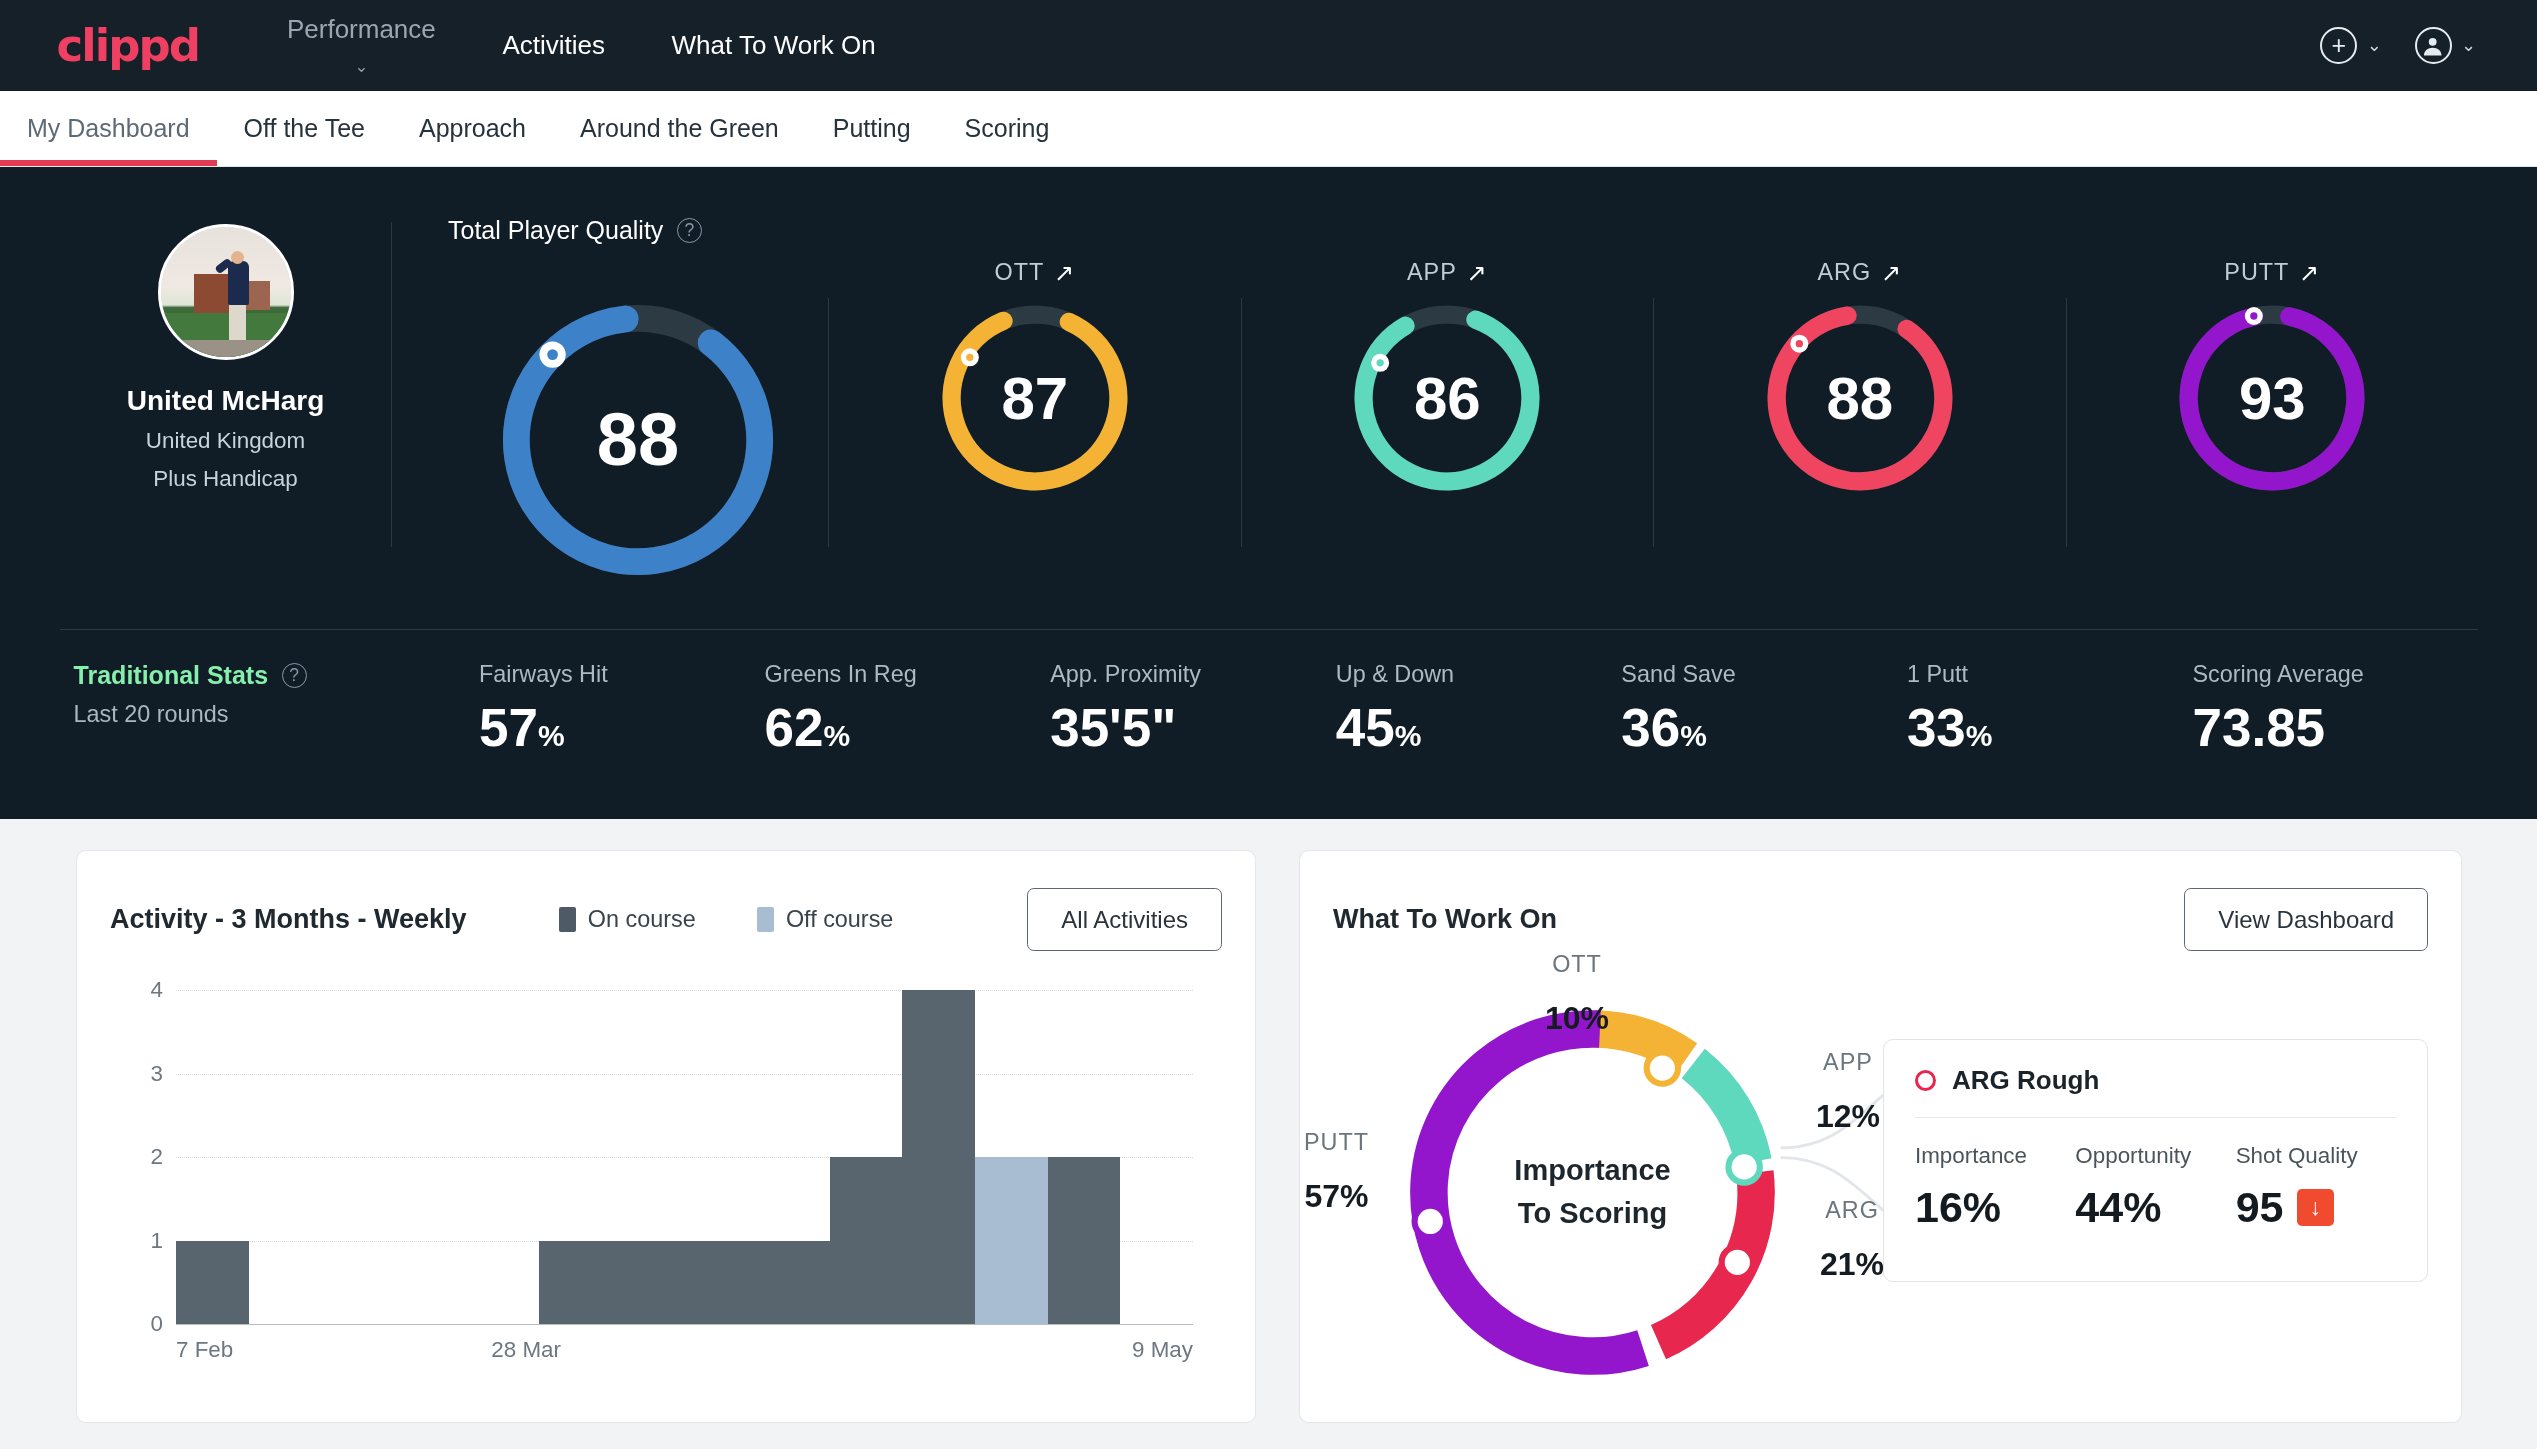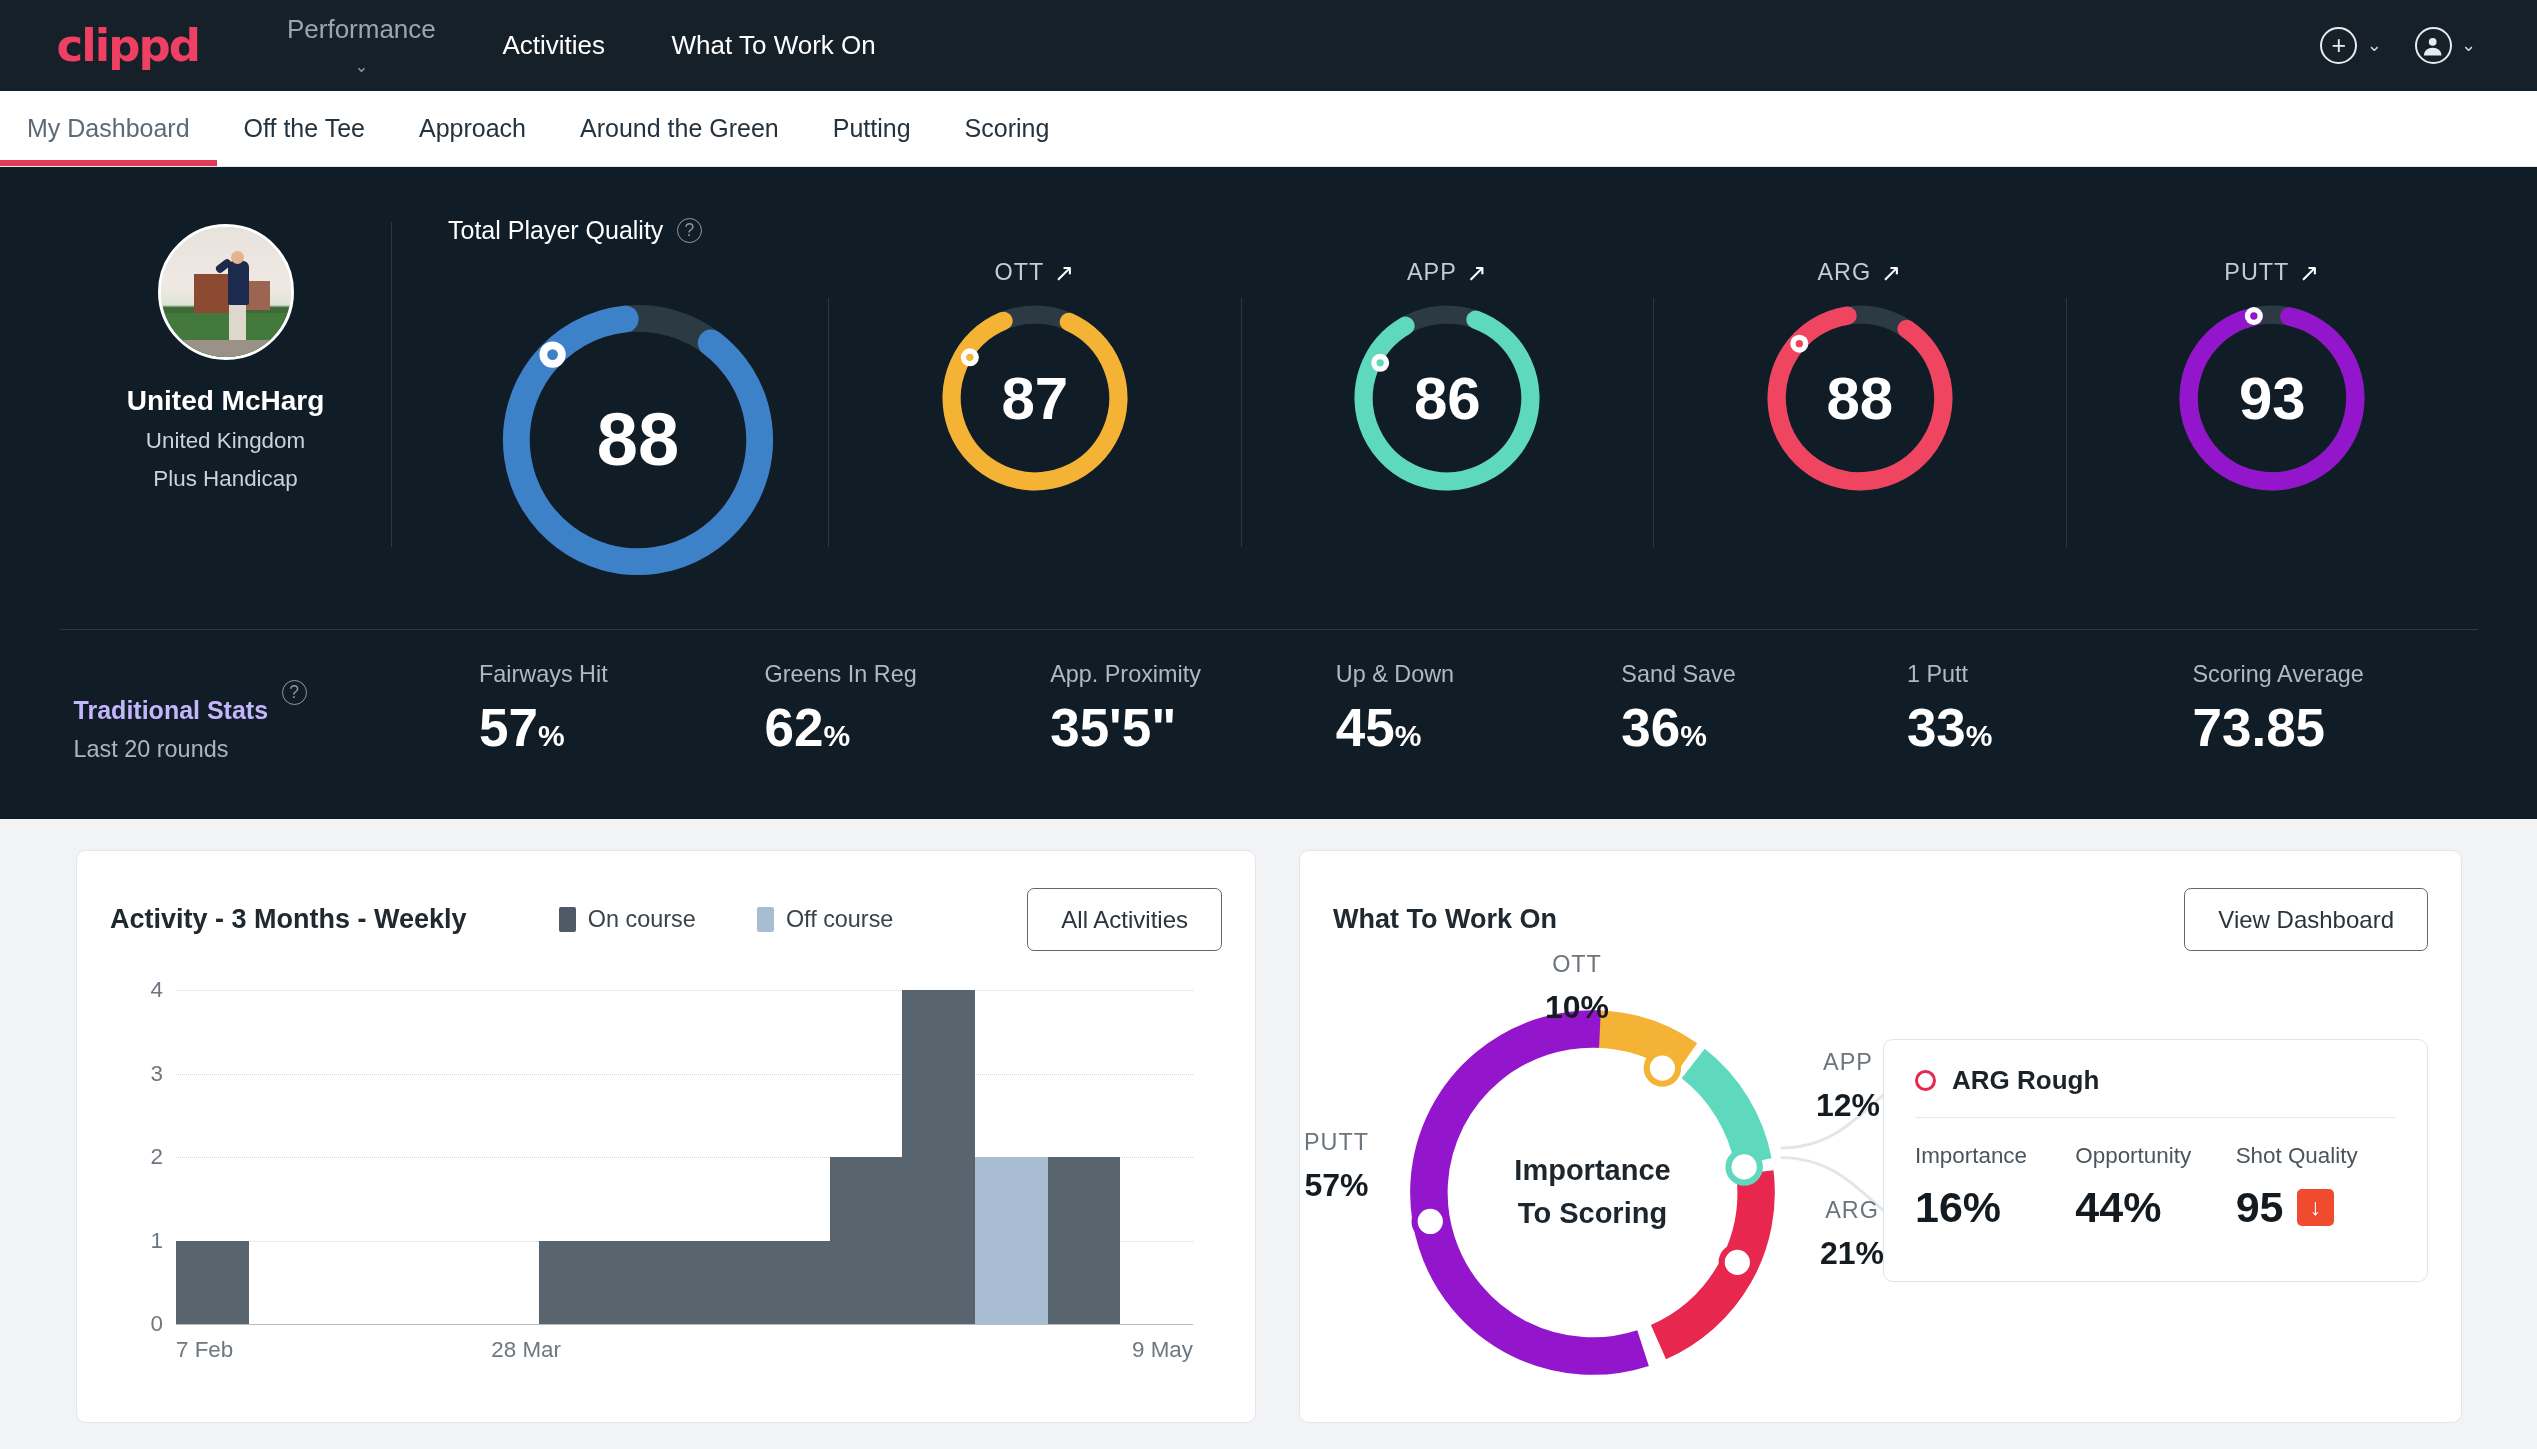--- a/index.html
+++ b/index.html
@@ -104,21 +104,21 @@
     justify-content: center; color: #ffffff; font-weight: 700;
   }
   .ring-wrap.big .ring-num { font-size: 74px; }
   .ring-wrap.sm .ring-num { font-size: 60px; }
 
   
   .hr { height: 1px; background: #2b3942; margin: 43px 0 0 0; }
   .stats { display: flex; align-items: flex-start; padding-top: 31px; }
   .stats-label { width: 419px; padding-left: 13.6px; }
   .ts-title-row { display: flex; align-items: center; gap: 13.6px; }
-  .ts-title { color: #c4b5fd; font-size: 25px; font-weight: 700; margin-top: 35px; }
+  .ts-title { color: #86efac; font-size: 25px; font-weight: 700; }
   .ts-sub { color: #aab6c0; font-size: 23.4px; margin-top: 11.7px; }
   .stat { flex: 1; display: flex; flex-direction: column; align-items: flex-start; }
   .stat-name { color: #aeb9c3; font-size: 23.4px; }
   .stat-val { color: #ffffff; font-size: 53px; font-weight: 700; margin-top: 13.6px; line-height: 1; }
   .stat-val .unit { font-size: 30px; font-weight: 700; }
 
   
   .bottom { display: flex; gap: 43px; padding: 31px 76px 0 76px; }
   .card {
     background: #ffffff; border: 1px solid #e2e6ea; border-radius: 9.7px;
@@ -158,21 +158,21 @@
   
   .wtwo { position: relative; margin-top: 11.7px; height: 458px; }
   .donut-area { position: absolute; left: 55px; top: 25px; width: 409px; height: 409px; }
   .donut-center {
     position: absolute; inset: 0; display: flex; flex-direction: column;
     align-items: center; justify-content: center; font-size: 29px;
     font-weight: 700; color: #1d262d; line-height: 1.5; text-align: center;
   }
   .dlabel { position: absolute; text-align: center; }
   .dlabel .dl-name { font-size: 23.4px; color: #6b757e; letter-spacing: 1px; }
-  .dlabel .dl-val { font-size: 32px; font-weight: 700; color: #141c22; margin-top: 11px; }
+  .dlabel .dl-val { font-size: 32px; font-weight: 700; color: #141c22; margin-top: 22px; }
 
   .detail-card {
     position: absolute; right: 0; top: 76px; width: 545px; height: 243px;
     border: 1px solid #e0e4e8; border-radius: 9.7px; background: #fff;
     padding: 25px 31px;
   }
   .dc-head { display: flex; align-items: center; gap: 15.6px; }
   .dc-ring {
     width: 21.4px; height: 21.4px; border-radius: 50%;
     border: 3.9px solid #e8274f;

